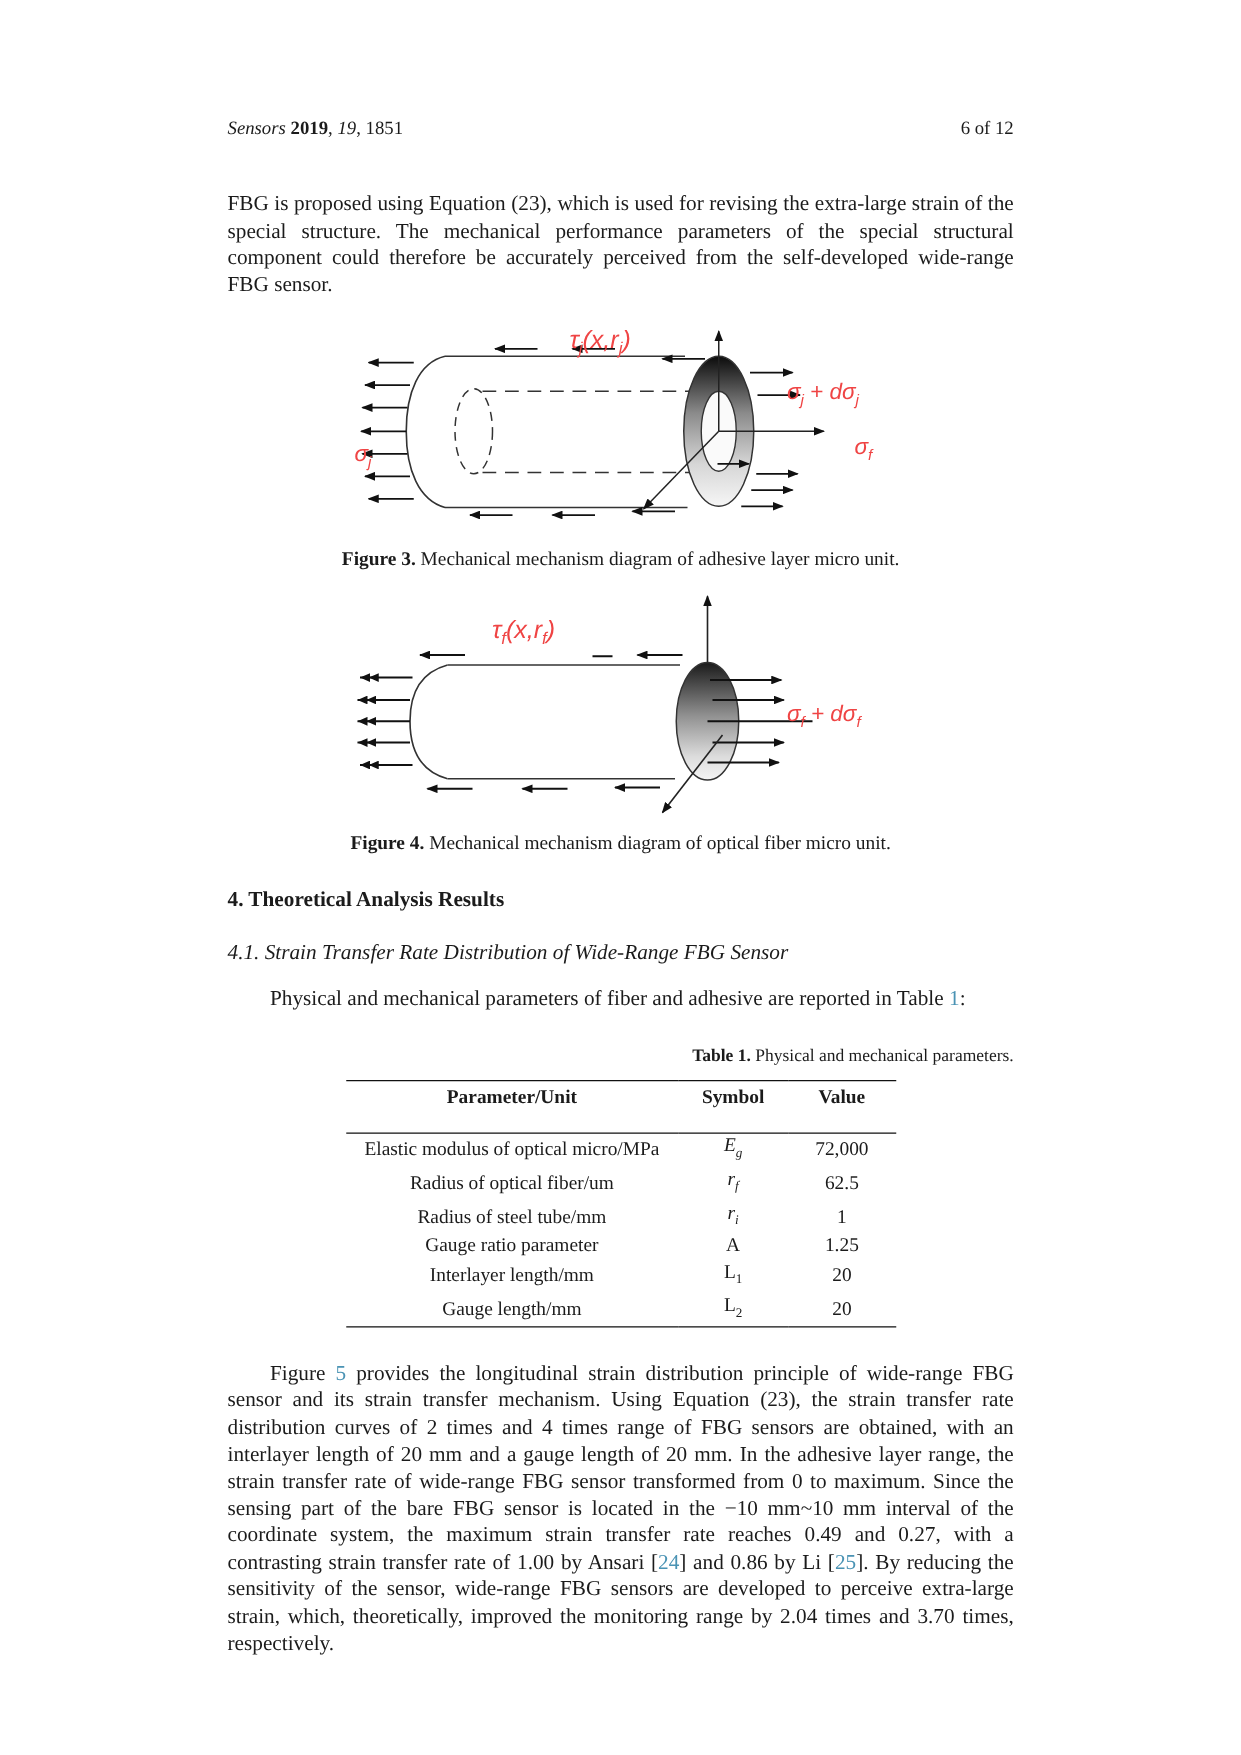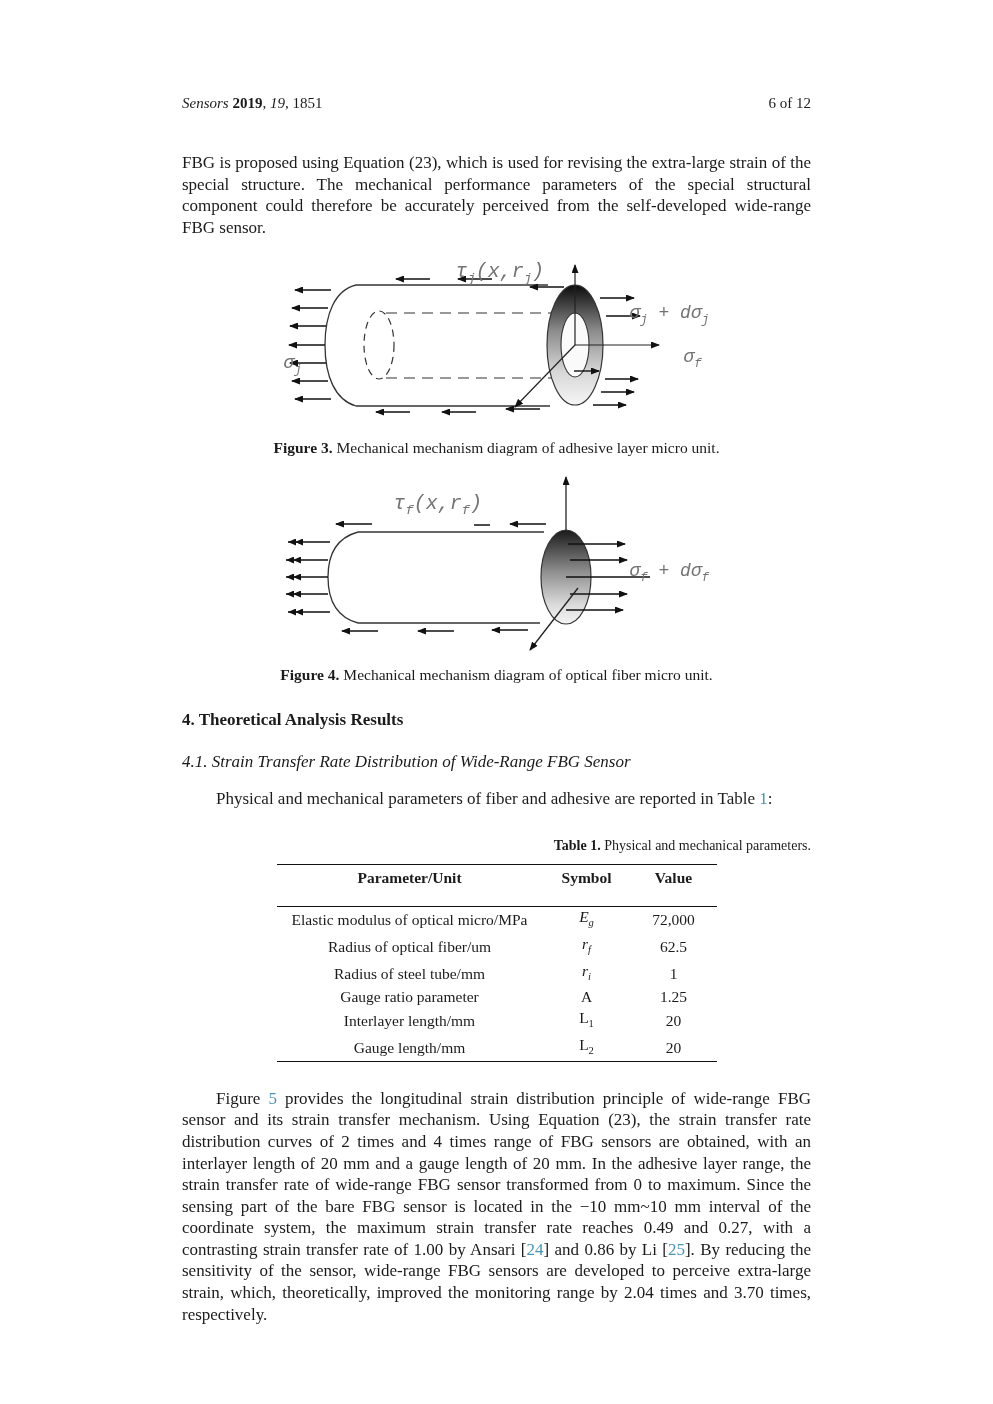--- a/index.html
+++ b/index.html
@@ -17,22 +17,22 @@
   .para { font-size:17px; line-height:21.6px; text-align:justify; margin:0; }
   .indent { text-indent:34px; }
 
   .lnk { color:#4a93b4; cursor:pointer; }
   .bold { font-weight:bold; }
   .ital { font-style:italic; }
   .sub  { font-size:0.68em; vertical-align:-0.4em; font-style:italic; }
   .subn { font-size:0.68em; vertical-align:-0.4em; }
 
   .figwrap { position:relative; width:460px; margin:20px auto 0; transform:translateX(11px); }
-  .figlabel { position:absolute; font-style:italic; font-size:18px; color:#737373;
-    font-family:Liberation Mono, monospace; white-space:nowrap; line-height:1; }
+  .figlabel { position:absolute; font-style:italic; font-size:18px; color:#ef4444;
+    font-family:Liberation Sans, sans-serif; white-space:nowrap; line-height:1; }
   .figcap { text-align:center; font-size:15.5px; margin:10px 0 0; line-height:1.25; }
 
   .section-h { font-size:17px; font-weight:bold; margin:26px 0 0; }
   .subsection-h { font-size:17px; font-style:italic; font-weight:normal; margin:22px 0 0; }
 
   .tablecap { text-align:right; font-size:14px; margin:28px 0 10px; }
   table.params { margin:0 auto; border-collapse:collapse; font-size:15.5px;
     border-top:1.6px solid #111; border-bottom:1.6px solid #111; }
   table.params th { font-weight:bold; padding:4px 8px 19px; border-bottom:1.1px solid #111;
     text-align:center; }

